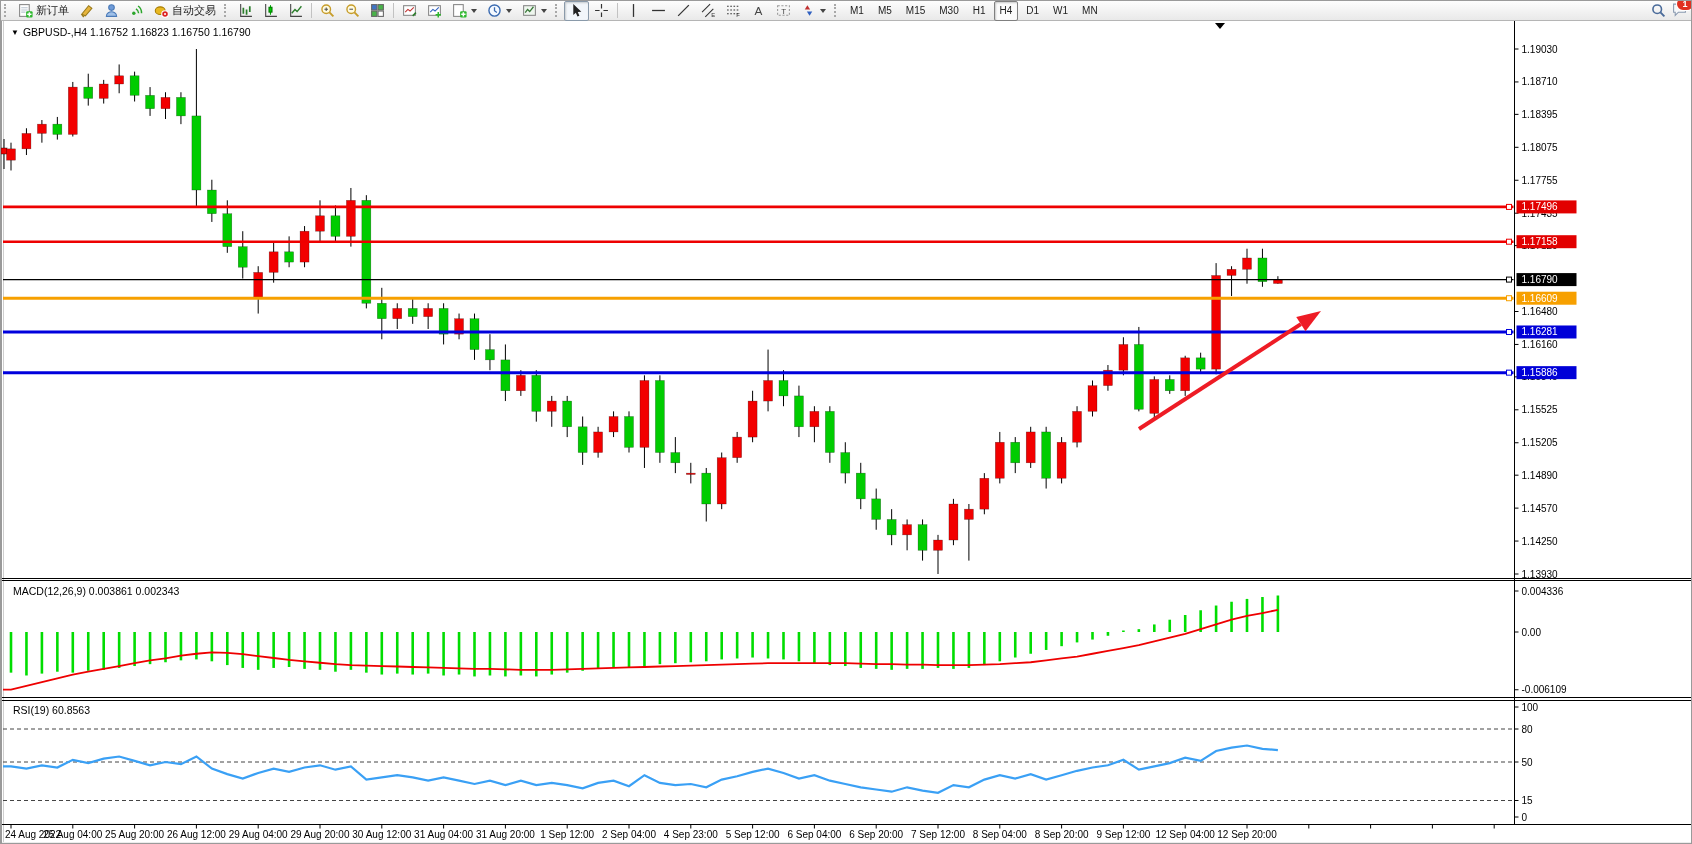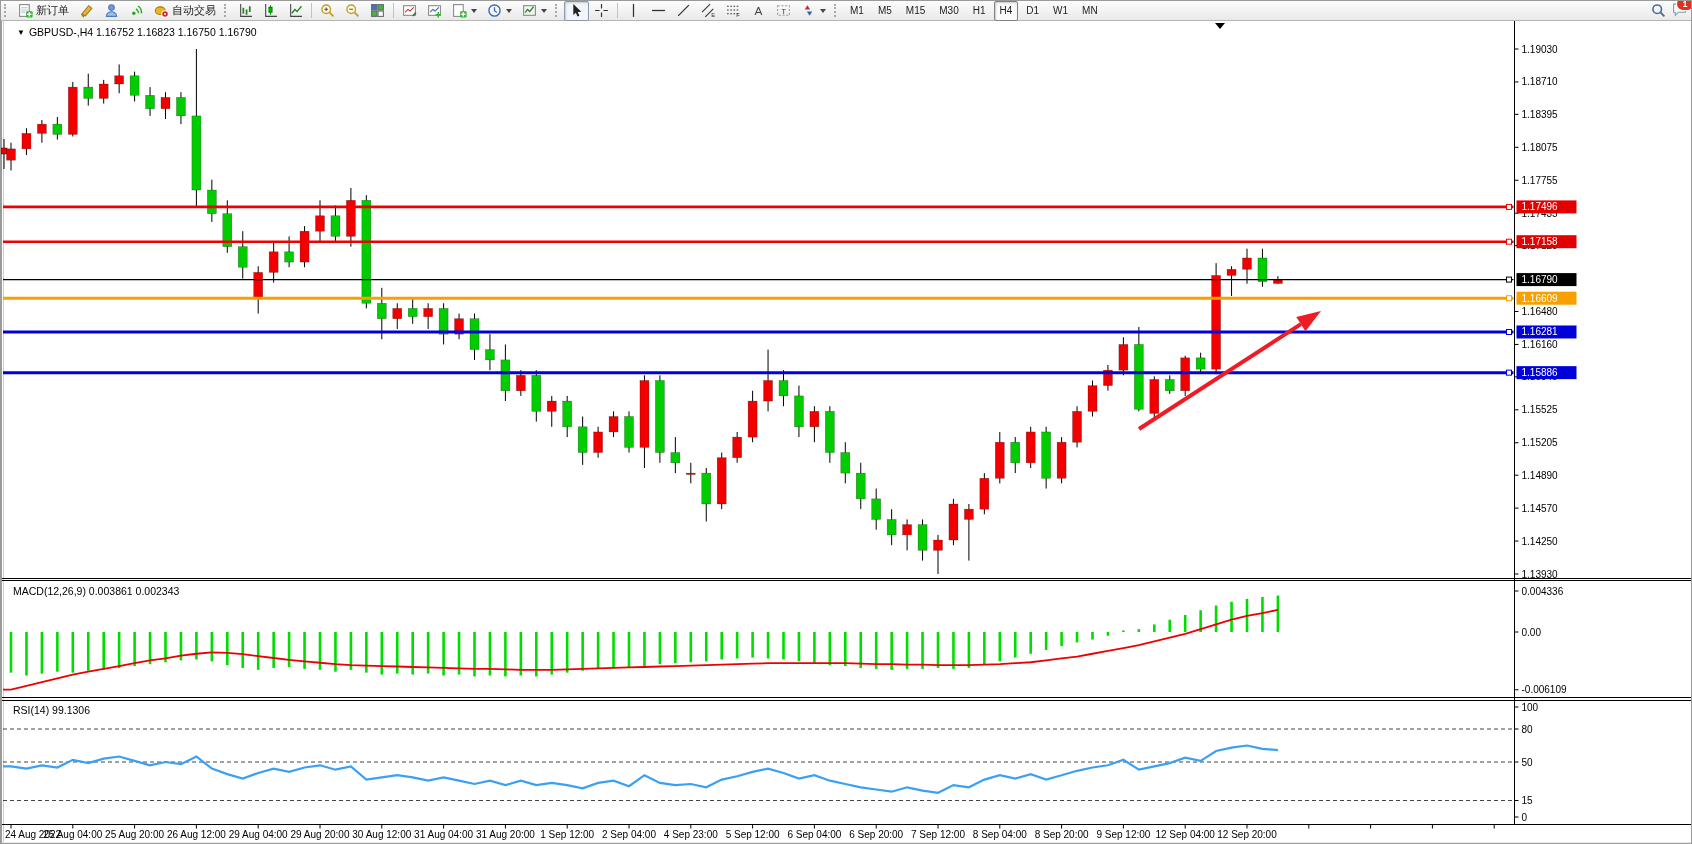--- a/index.html
+++ b/index.html
@@ -236,23 +236,23 @@
           </svg></span>
       <span class="chatwrap">
         <span class="icon"><svg viewBox="0 0 14 14">
               <path d="M1.5 2h11v7.5H6L3 12.5V9.5H1.5z" fill="#f6f8fa" stroke="#8a9ab0"></path>
             </svg></span>
         <span class="badge">1</span>
       </span>
     </div>
   </div>
 
-  <div class="lbl" style="left:16px;top:25px;"><span class="title-tri">▼</span><span>GBPUSD-,H4  1.16752 1.16823 1.16750 1.16790</span></div>
+  <div class="lbl" style="left:10px;top:25px;"><span class="title-tri">▼</span><span>GBPUSD-,H4  1.16752 1.16823 1.16750 1.16790</span></div>
   <div class="lbl" style="left:12px;top:584px;text-align:center;">MACD(12,26,9) 0.003861 0.002343</div>
-  <div class="lbl" style="left:12px;top:703px;">RSI(14) 99.1306</div>
+  <div class="lbl" style="left:12px;top:703px;">RSI(19) 60.8563</div>
 
   <svg class="chartsvg" id="chart" width="1692" height="844">
       <g>
         <rect x="0" y="19" width="1692" height="825" fill="#fff"></rect>
         <rect x="0.5" y="19.5" width="1691" height="824" fill="none" stroke="#9a9a9a"></rect>
         <line x1="2.5" y1="20" x2="2.5" y2="843" stroke="#cfcfcf"></line>
         <rect x="1" y="841" width="1690" height="3" fill="#ececec"></rect>
       </g>
       <g>
         <line x1="3" y1="138" x2="3" y2="168" stroke="#000000"></line>

